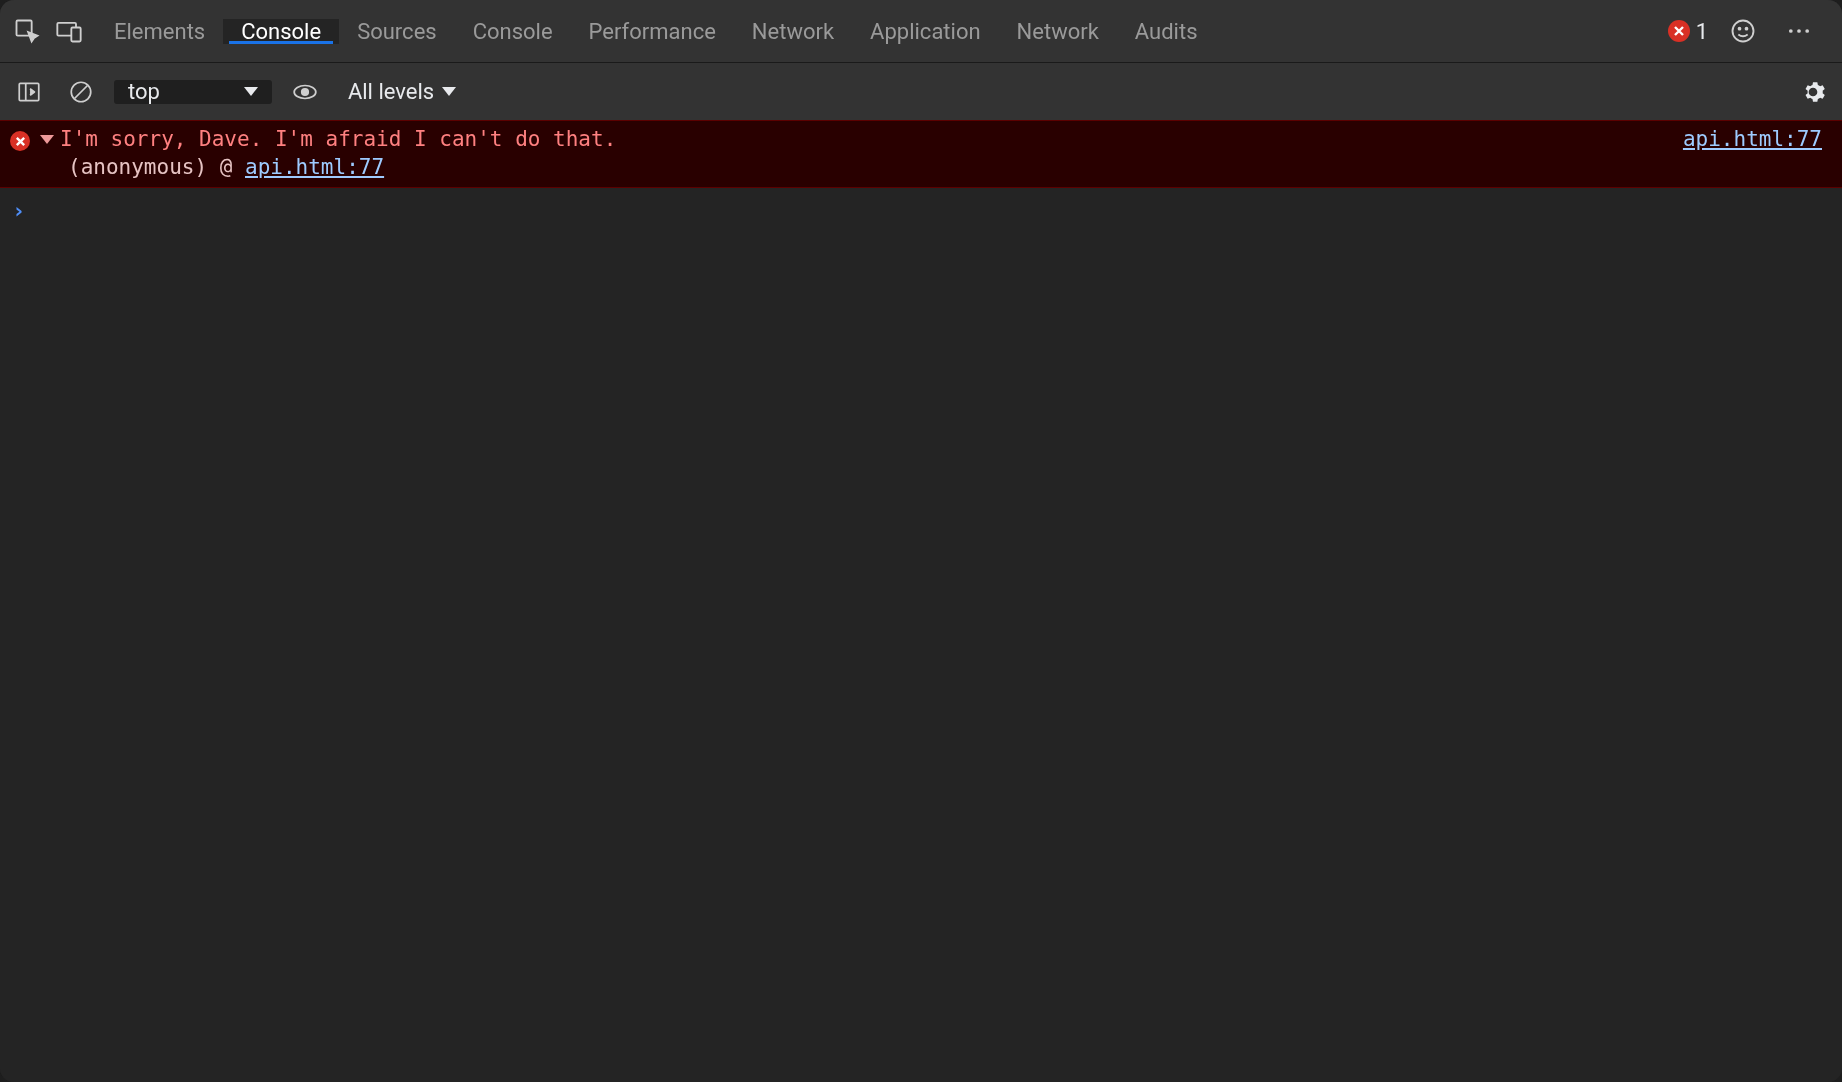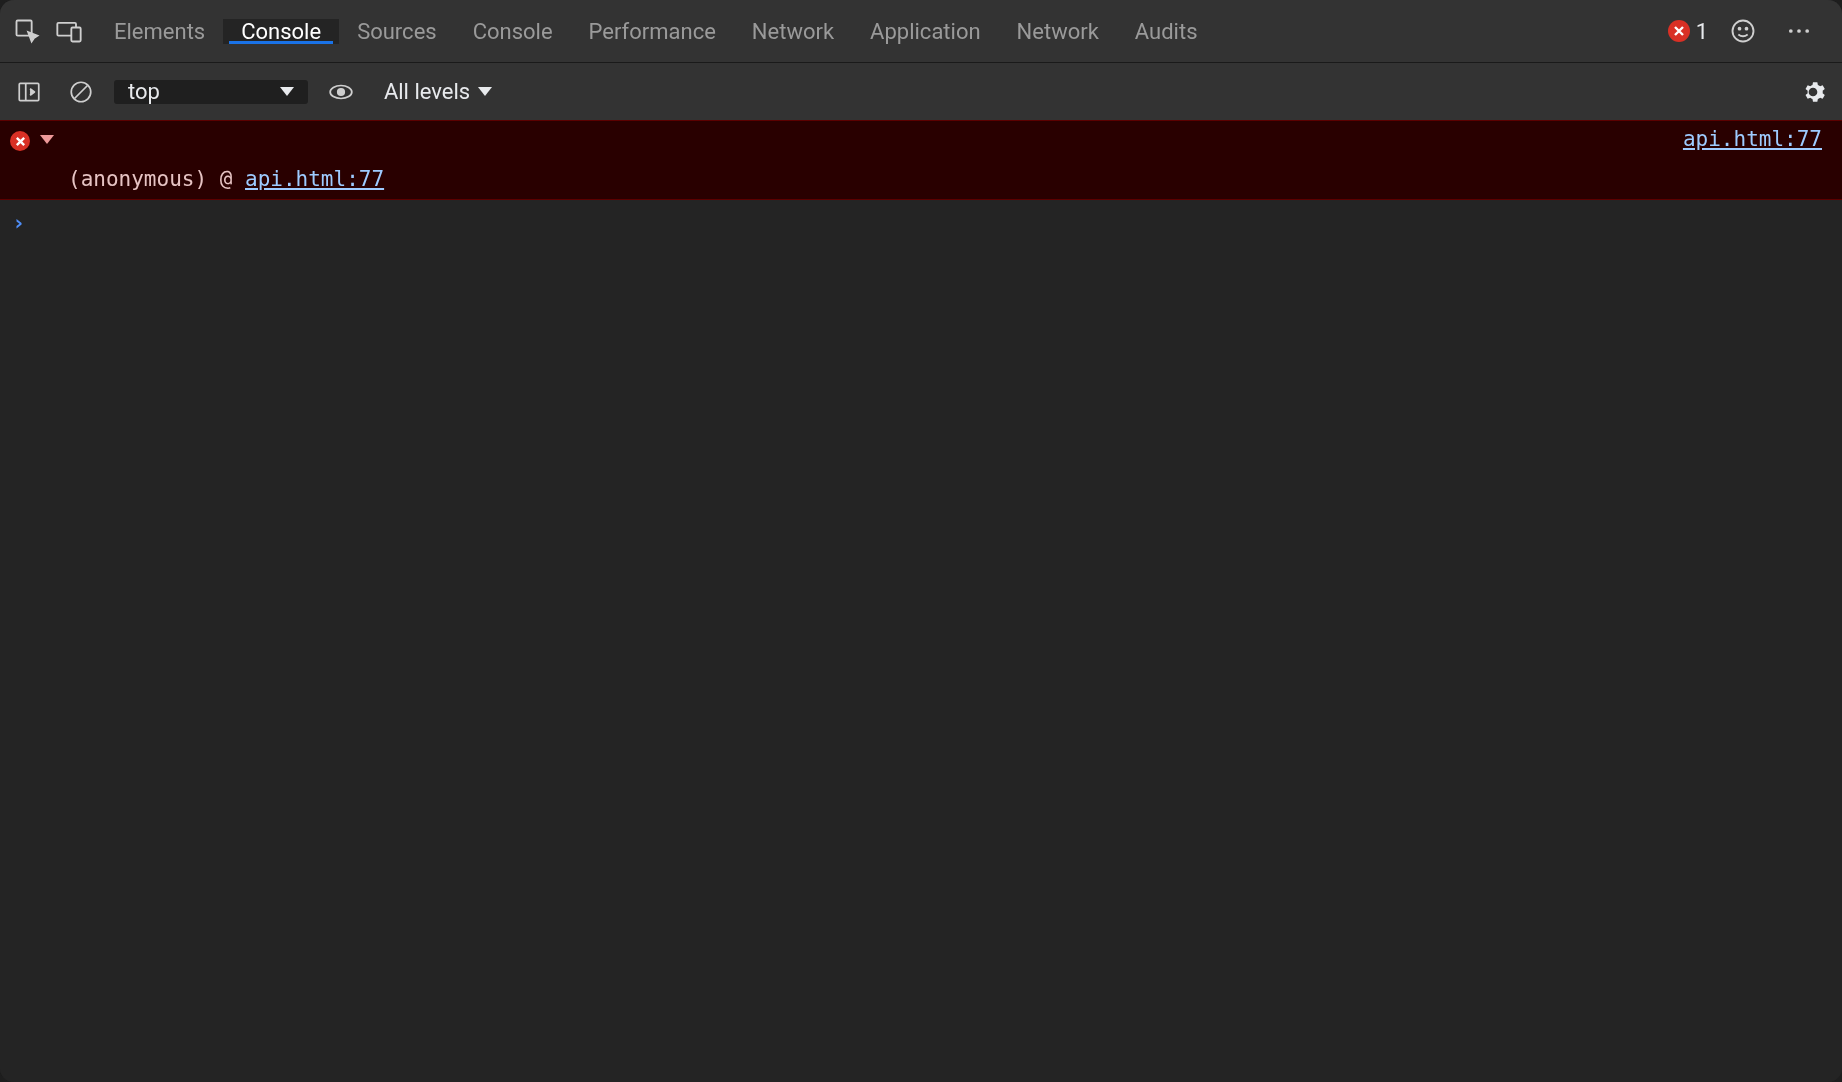--- a/index.html
+++ b/index.html
@@ -18,39 +18,39 @@
   .tab.active::after { content: ""; position: absolute; left: 6px; right: 6px; bottom: 0; height: 3px; background: #1a73e8; }
 
   .err-pill { display: flex; align-items: center; gap: 6px; color: #e8eaed; font-size: 22px; }
   .err-pill .dot { width: 22px; height: 22px; border-radius: 50%; background: #d93025; display: flex; align-items: center; justify-content: center; }
   .err-pill .dot svg { width: 12px; height: 12px; stroke: #fff; stroke-width: 2.4; fill: none; }
 
   
   .toolbar { height: 58px; background: #333333; border-top: 1px solid #1a1a1a; display: flex; align-items: center; padding: 0 10px; gap: 14px; }
   .toolbar .icon-btn { width: 38px; height: 38px; }
   .toolbar .icon-btn svg { width: 26px; height: 26px; }
-  .context-select { background: #1f1f1f; color: #e8eaed; font-size: 22px; height: 24px; border: none; border-radius: 3px; display: flex; align-items: center; padding: 0 14px; gap: 120px; cursor: pointer; }
+  .context-select { background: #1f1f1f; color: #e8eaed; font-size: 22px; height: 24px; border: none; border-radius: 3px; display: flex; align-items: center; padding: 0 14px; gap: 84px; cursor: pointer; }
   .context-select .tri { width: 0; height: 0; border-left: 7px solid transparent; border-right: 7px solid transparent; border-top: 9px solid #e8eaed; }
   .filter-input { background: #1f1f1f; border: none; height: 40px; width: 230px; border-radius: 3px; color: #e8eaed; font-size: 22px; padding: 0 12px; outline: none; }
   .filter-input::placeholder { color: #8a8a8a; }
   .levels { display: flex; align-items: center; color: #e8eaed; font-size: 22px; gap: 8px; cursor: pointer; margin-left: 10px; }
   .levels .tri { width: 0; height: 0; border-left: 7px solid transparent; border-right: 7px solid transparent; border-top: 9px solid #e8eaed; }
   .spacer { flex: 1; }
   .gear svg { fill: #e8eaed; stroke: none; }
 
   
   .console-body { flex: 1; background: #242424; font-family: ui-monospace, Menlo, Monaco, Consolas, monospace; font-size: 21px; overflow: auto; }
   .error-block { background: #290000; border-top: 1px solid #5c0000; border-bottom: 1px solid #5c0000; padding: 6px 20px 8px 10px; }
   .error-row1 { display: flex; align-items: flex-start; }
   .error-icon { width: 20px; height: 20px; border-radius: 50%; background: #d93025; display: flex; align-items: center; justify-content: center; margin-top: 4px; flex-shrink: 0; }
   .error-icon svg { width: 11px; height: 11px; stroke: #fff; stroke-width: 2.6; fill: none; }
   .expand-tri { width: 0; height: 0; border-left: 7px solid transparent; border-right: 7px solid transparent; border-top: 9px solid #e99; margin: 8px 6px 0 10px; flex-shrink: 0; cursor: pointer; }
   .error-msg { color: #ff8080; white-space: pre; }
   .error-src { margin-left: auto; color: #9ecbff; text-decoration: underline; cursor: pointer; }
-  .error-row2 { color: #e6c3c3; padding-left: 58px; margin-top: 16px; }
+  .error-row2 { color: #e6c3c3; padding-left: 58px; margin-top: 4px; }
   .error-row2 .link { color: #9ecbff; text-decoration: underline; cursor: pointer; }
 
   .prompt-row { display: flex; align-items: center; padding: 10px 12px; }
   .prompt-caret { color: #4f8ef7; font-weight: bold; font-size: 22px; }
 </style>
 </head>
 <body>
 
 <div class="window">
 
@@ -163,20 +163,21 @@
 
   <div class="console-body">
     <div class="error-block">
       <div class="error-row1">
         <span class="error-icon">
             <svg viewBox="0 0 12 12">
               <path d="M2 2 L10 10 M10 2 L2 10"></path>
             </svg>
           </span>
         <span class="expand-tri"></span>
+        <span class="error-msg">I'm sorry, Dave. I'm afraid I can't do that.</span>
         <a class="error-src">api.html:77</a>
       </div>
       <div class="error-row2">
         <span>(anonymous) @ </span><a class="link">api.html:77</a>
       </div>
     </div>
     <div class="prompt-row">
       <span class="prompt-caret">›</span>
     </div>
   </div>

